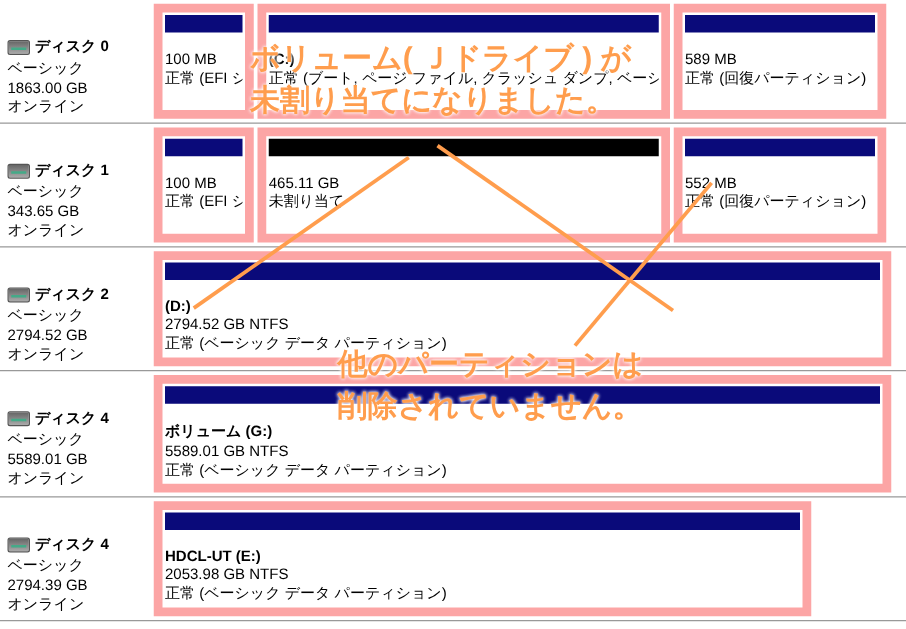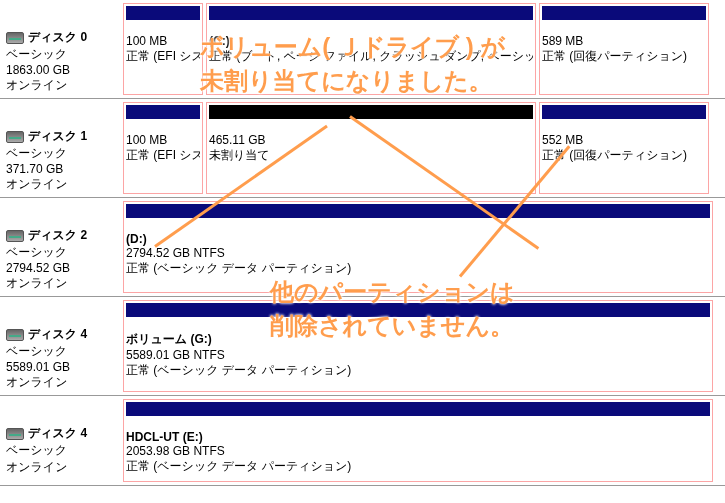--- a/index.html
+++ b/index.html
@@ -47,21 +47,21 @@
     background:#4a8;
   }
   .partitions {
     flex: 1;
     padding: 3px;
     display: flex;
     gap: 3px;
     align-items: stretch;
   }
   .part {
-    border: 1px solid #fca5a5;
+    border: 7px solid #fca5a5;
     padding: 2px;
     display: flex;
     flex-direction: column;
     overflow: hidden;
   }
   .part .bar {
     height: 14px;
     margin-bottom: 14px;
     background: #0a0a7a;
     flex-shrink:0;
@@ -122,21 +122,21 @@
         </div>
       </div>
     </div>
     <div class="disk-row">
       <div class="disk-label">
         <div class="top">
           <span class="disk-icon"></span>
           <span>ディスク 1</span>
         </div>
         <div>ベーシック</div>
-        <div>371.70 GB</div>
+        <div>343.65 GB</div>
         <div>オンライン</div>
       </div>
       <div class="partitions">
         <div class="part" style="width: 80px;">
           <div class="bar"></div>
           <div class="psize">100 MB</div>
           <div class="pstatus">正常 (EFI システム</div>
         </div>
         <div class="part" style="width: 330px;">
           <div class="bar black"></div>
@@ -188,24 +188,25 @@
         </div>
       </div>
     </div>
     <div class="disk-row">
       <div class="disk-label">
         <div class="top">
           <span class="disk-icon"></span>
           <span>ディスク 4</span>
         </div>
         <div>ベーシック</div>
-        <div>オンライン</div>
-      </div>
-      <div class="partitions">
-        <div class="part" style="width: 590px;">
+        <div>2794.39 GB</div>
+        <div>オンライン</div>
+      </div>
+      <div class="partitions">
+        <div class="part" style="width: 526px;">
           <div class="bar"></div>
           <div class="ptxt">HDCL-UT  (E:)</div>
           <div class="psize">2053.98 GB NTFS</div>
           <div class="pstatus">正常 (ベーシック データ パーティション)</div>
         </div>
       </div>
     </div>
   </div>
 
 <div class="anno" style="left:200px; top:30px;">

